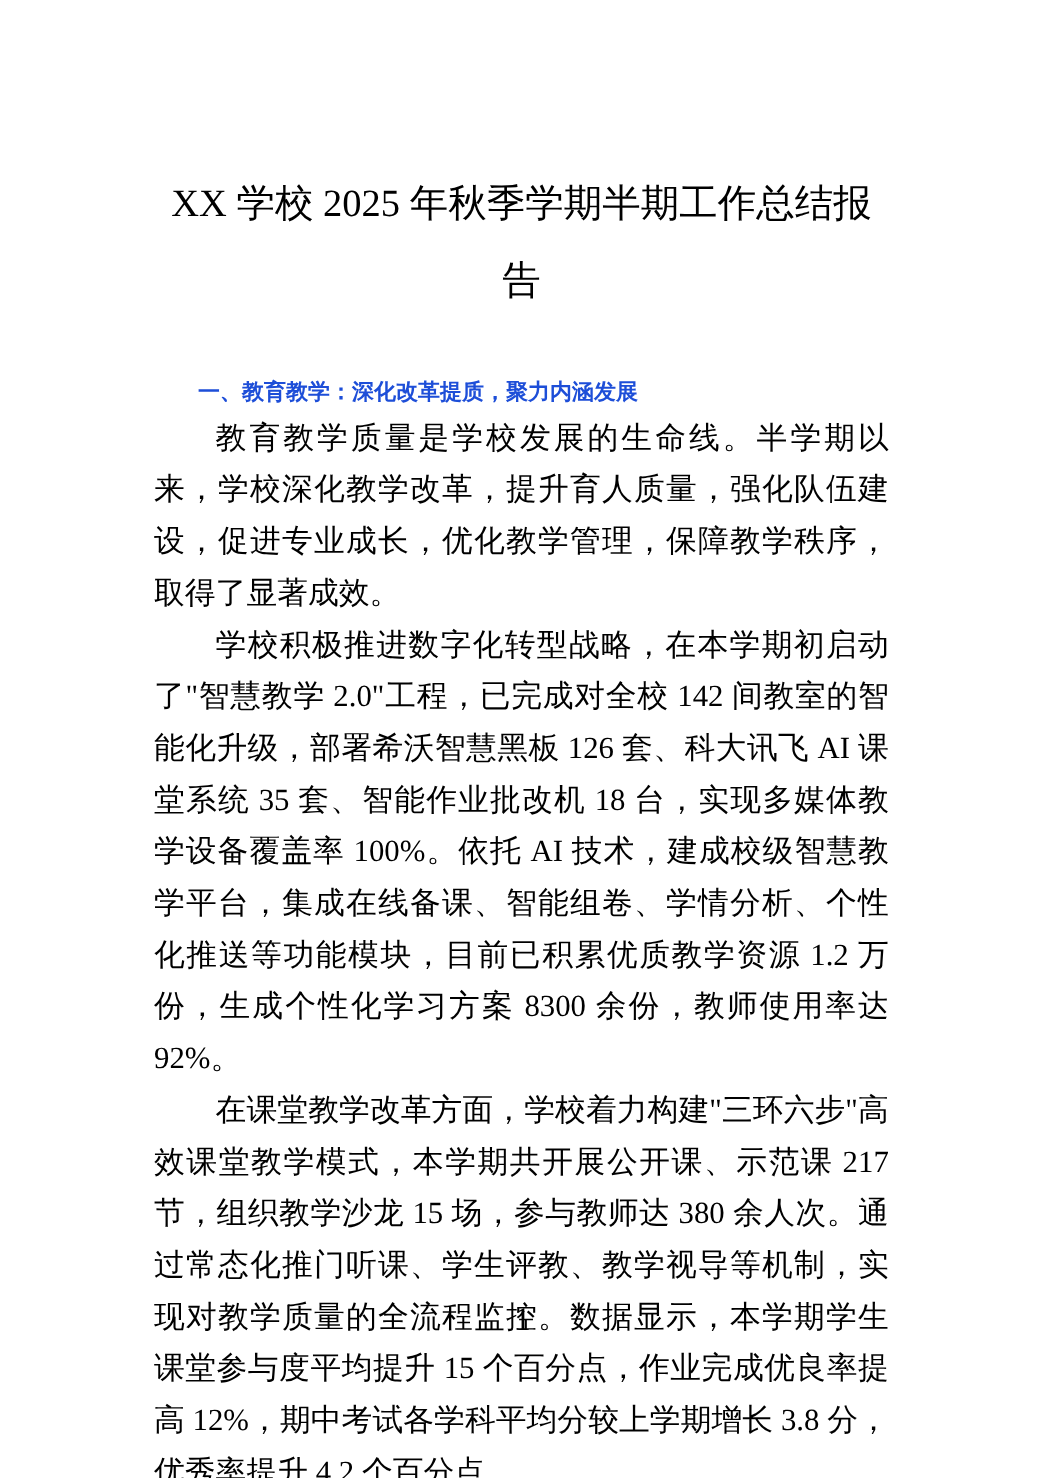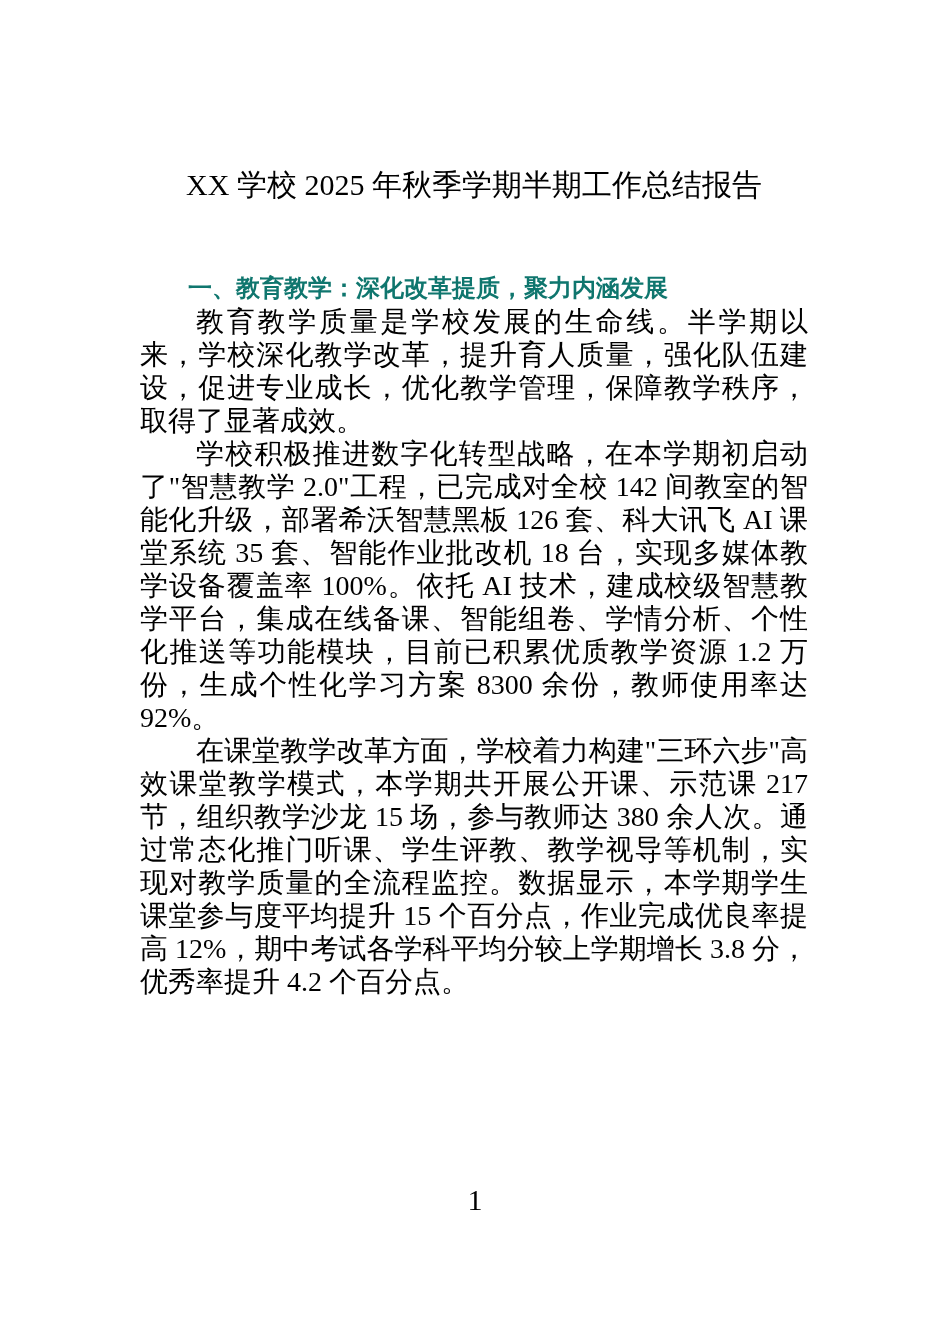--- a/index.html
+++ b/index.html
@@ -16,39 +16,39 @@
     overflow: hidden;
   }
   .content {
     box-sizing: border-box;
     padding: 0 142px 0 140px; 
   }
   .doc-title {
     margin: 150px 0 0 0;
     font-family: "Liberation Serif", serif;
     font-weight: 400;
-    font-size: 30px;
+    font-size: 35px;
     line-height: 70px;
     text-align: center;
     color: #000000;
   }
   .section-heading {
     margin: 50px 0 0 0;
     font-family: "Liberation Sans", sans-serif;
     font-weight: 700;
-    font-size: 24px;
+    font-size: 20px;
     line-height: 35px;
     text-indent: 2em;
-    color: #0f766e;
+    color: #1d4ed8;
   }
   .para {
     margin: 0;
     font-family: "Liberation Serif", serif;
     font-size: 28px;
-    line-height: 33px;
+    line-height: 47px;
     text-indent: 2em;
     text-align: justify;
     color: #000000;
   }
   .page-number {
     position: absolute;
     left: 0;
     right: 0;
     top: 1182px;
     text-align: center;

